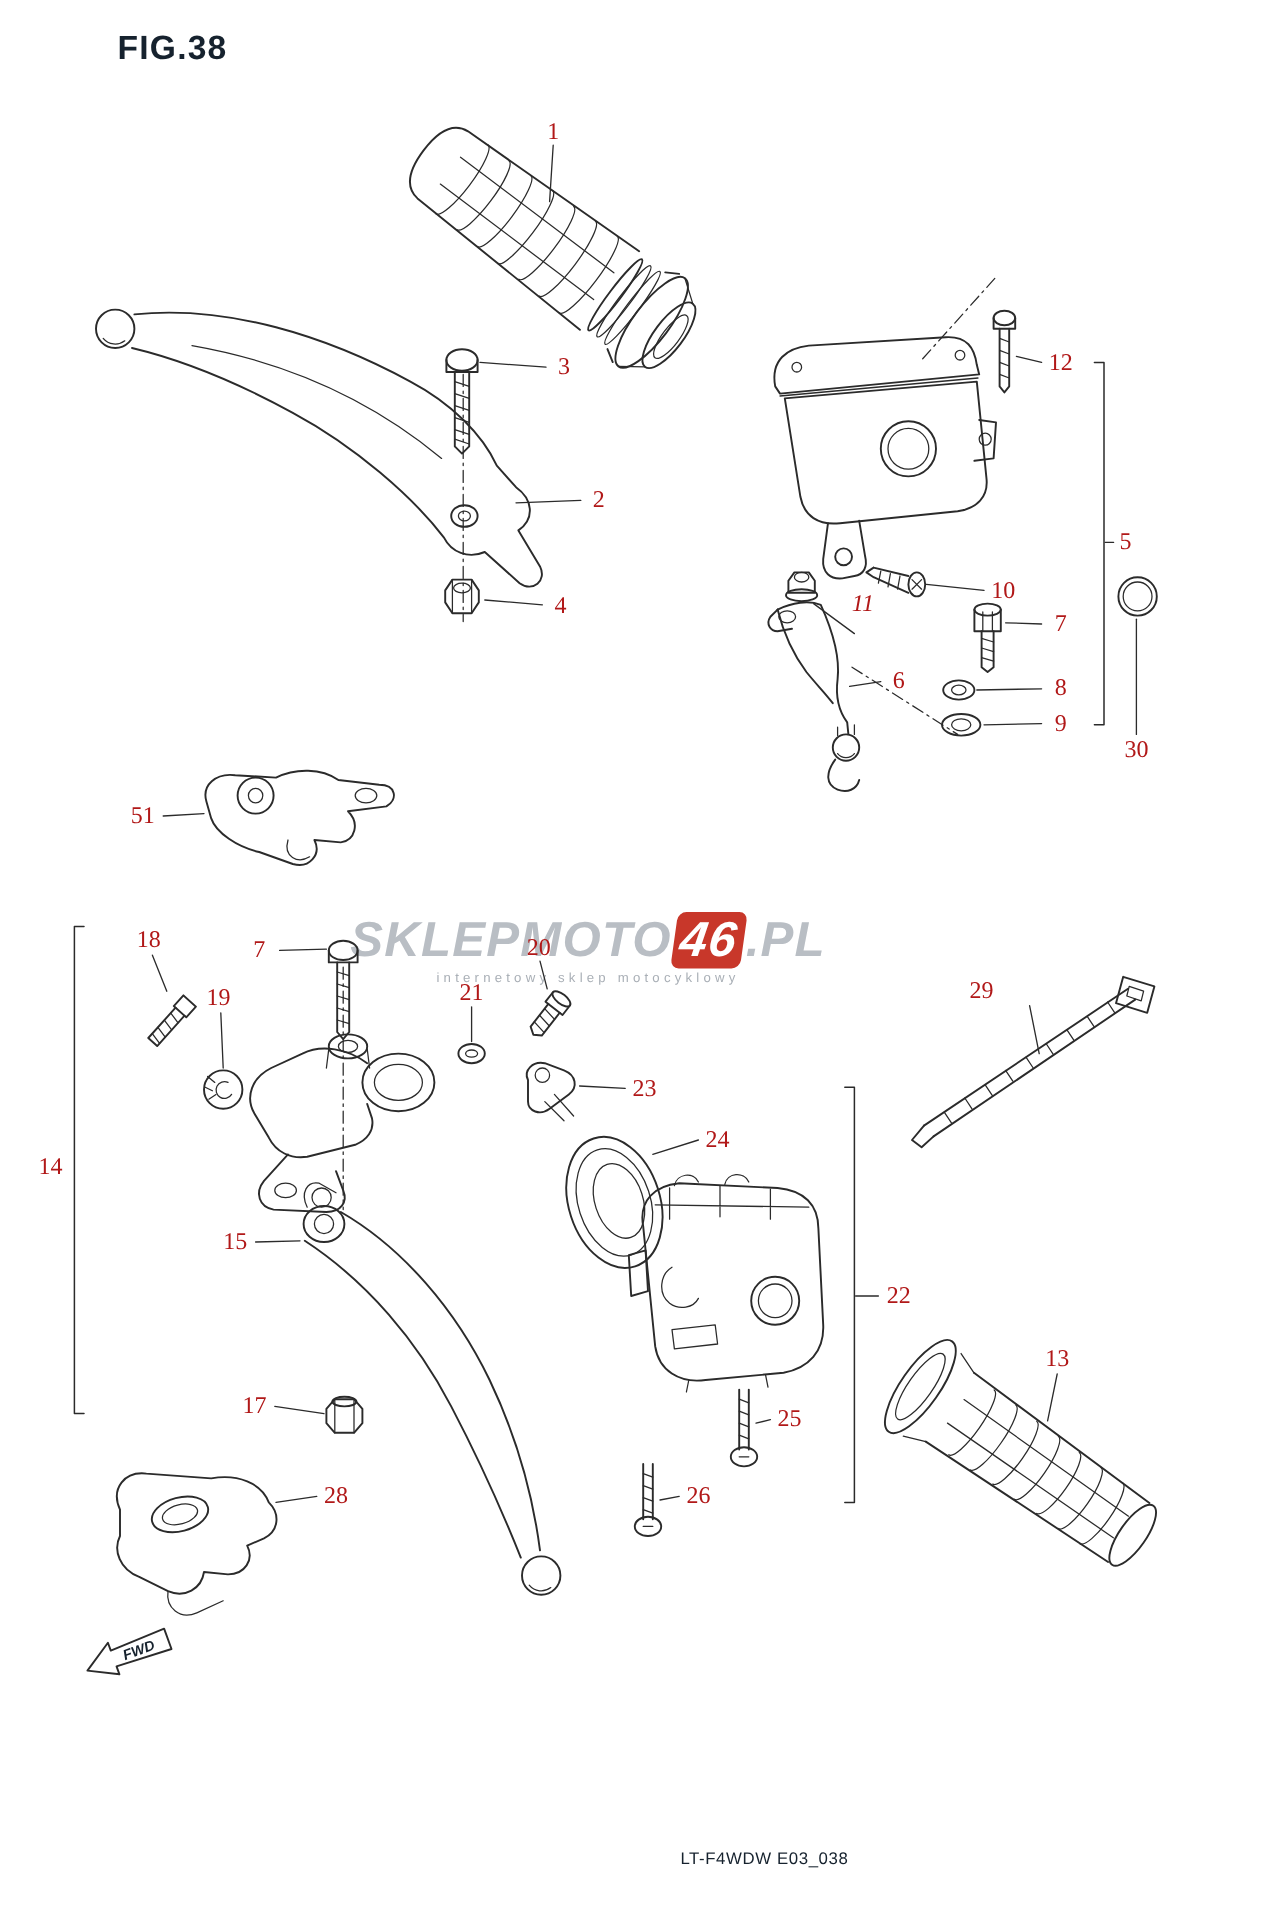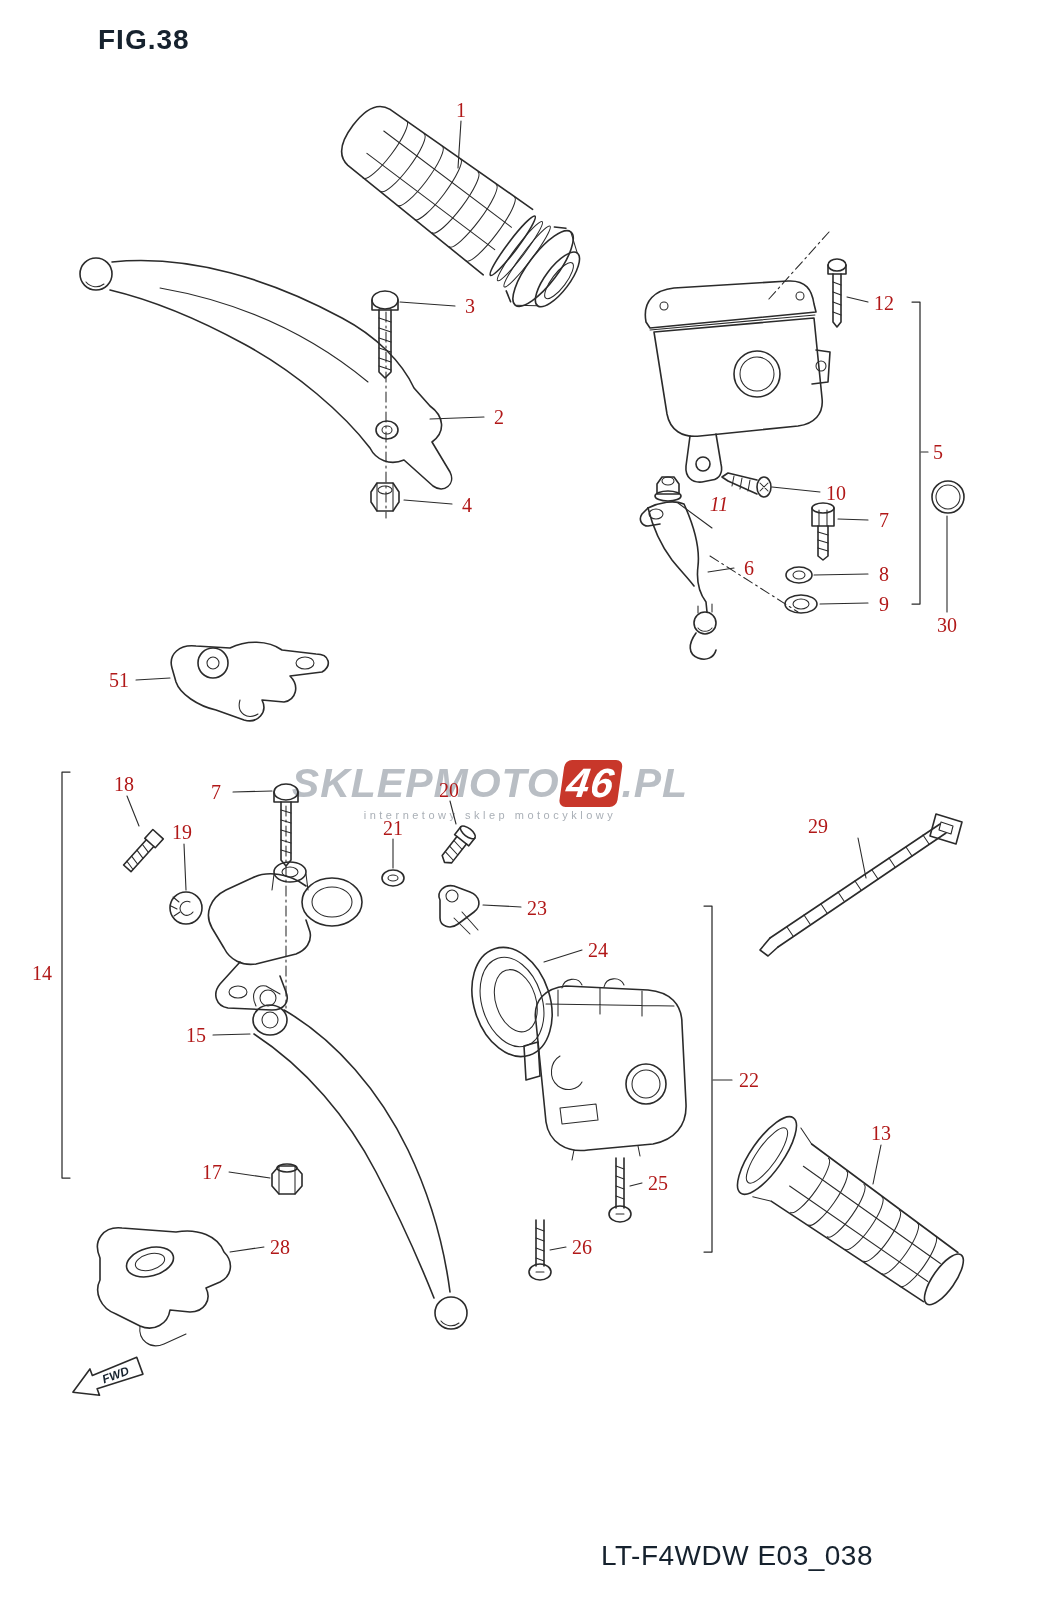--- a/index.html
+++ b/index.html
@@ -8,21 +8,21 @@
     --ink:#16222e;
     --wm-red:#c8372a;
     --wm-gray:#b9bec4;
     --wm-sub:#a9afb6;
   }
   html,body{margin:0;padding:0;background:#ffffff;}
   .page{position:relative;width:1060px;height:1600px;background:#fff;overflow:hidden;
         font-family:"Liberation Sans",sans-serif;}
   .fig-title{position:absolute;left:98px;top:24px;font-size:28px;font-weight:600;
         color:var(--ink);letter-spacing:1px;z-index:3;}
-  .fig-footer{position:absolute;left:601px;top:1540px;font-size:28px;color:var(--ink);
+  .fig-footer{position:absolute;left:567px;top:1540px;font-size:14px;color:var(--ink);
         letter-spacing:.5px;z-index:3;}
   .art{position:absolute;left:0;top:0;width:1060px;height:1600px;z-index:2;}
   .art *{fill:none;stroke:var(--line-color);stroke-width:1.6;stroke-linecap:round;stroke-linejoin:round;}
   .art .thin{stroke-width:1.05;}
   .art .leader{stroke-width:1.1;}
   .art .bracket{stroke-width:1.25;}
   .art .dashdot{stroke-width:1.05;stroke-dasharray:10 4 2 4;}
   .art text{stroke:none;fill:var(--ink);}
   .part-label{position:absolute;transform:translate(-50%,-50%);
         font-family:"Liberation Serif",serif;font-size:20px;color:var(--label-color);

